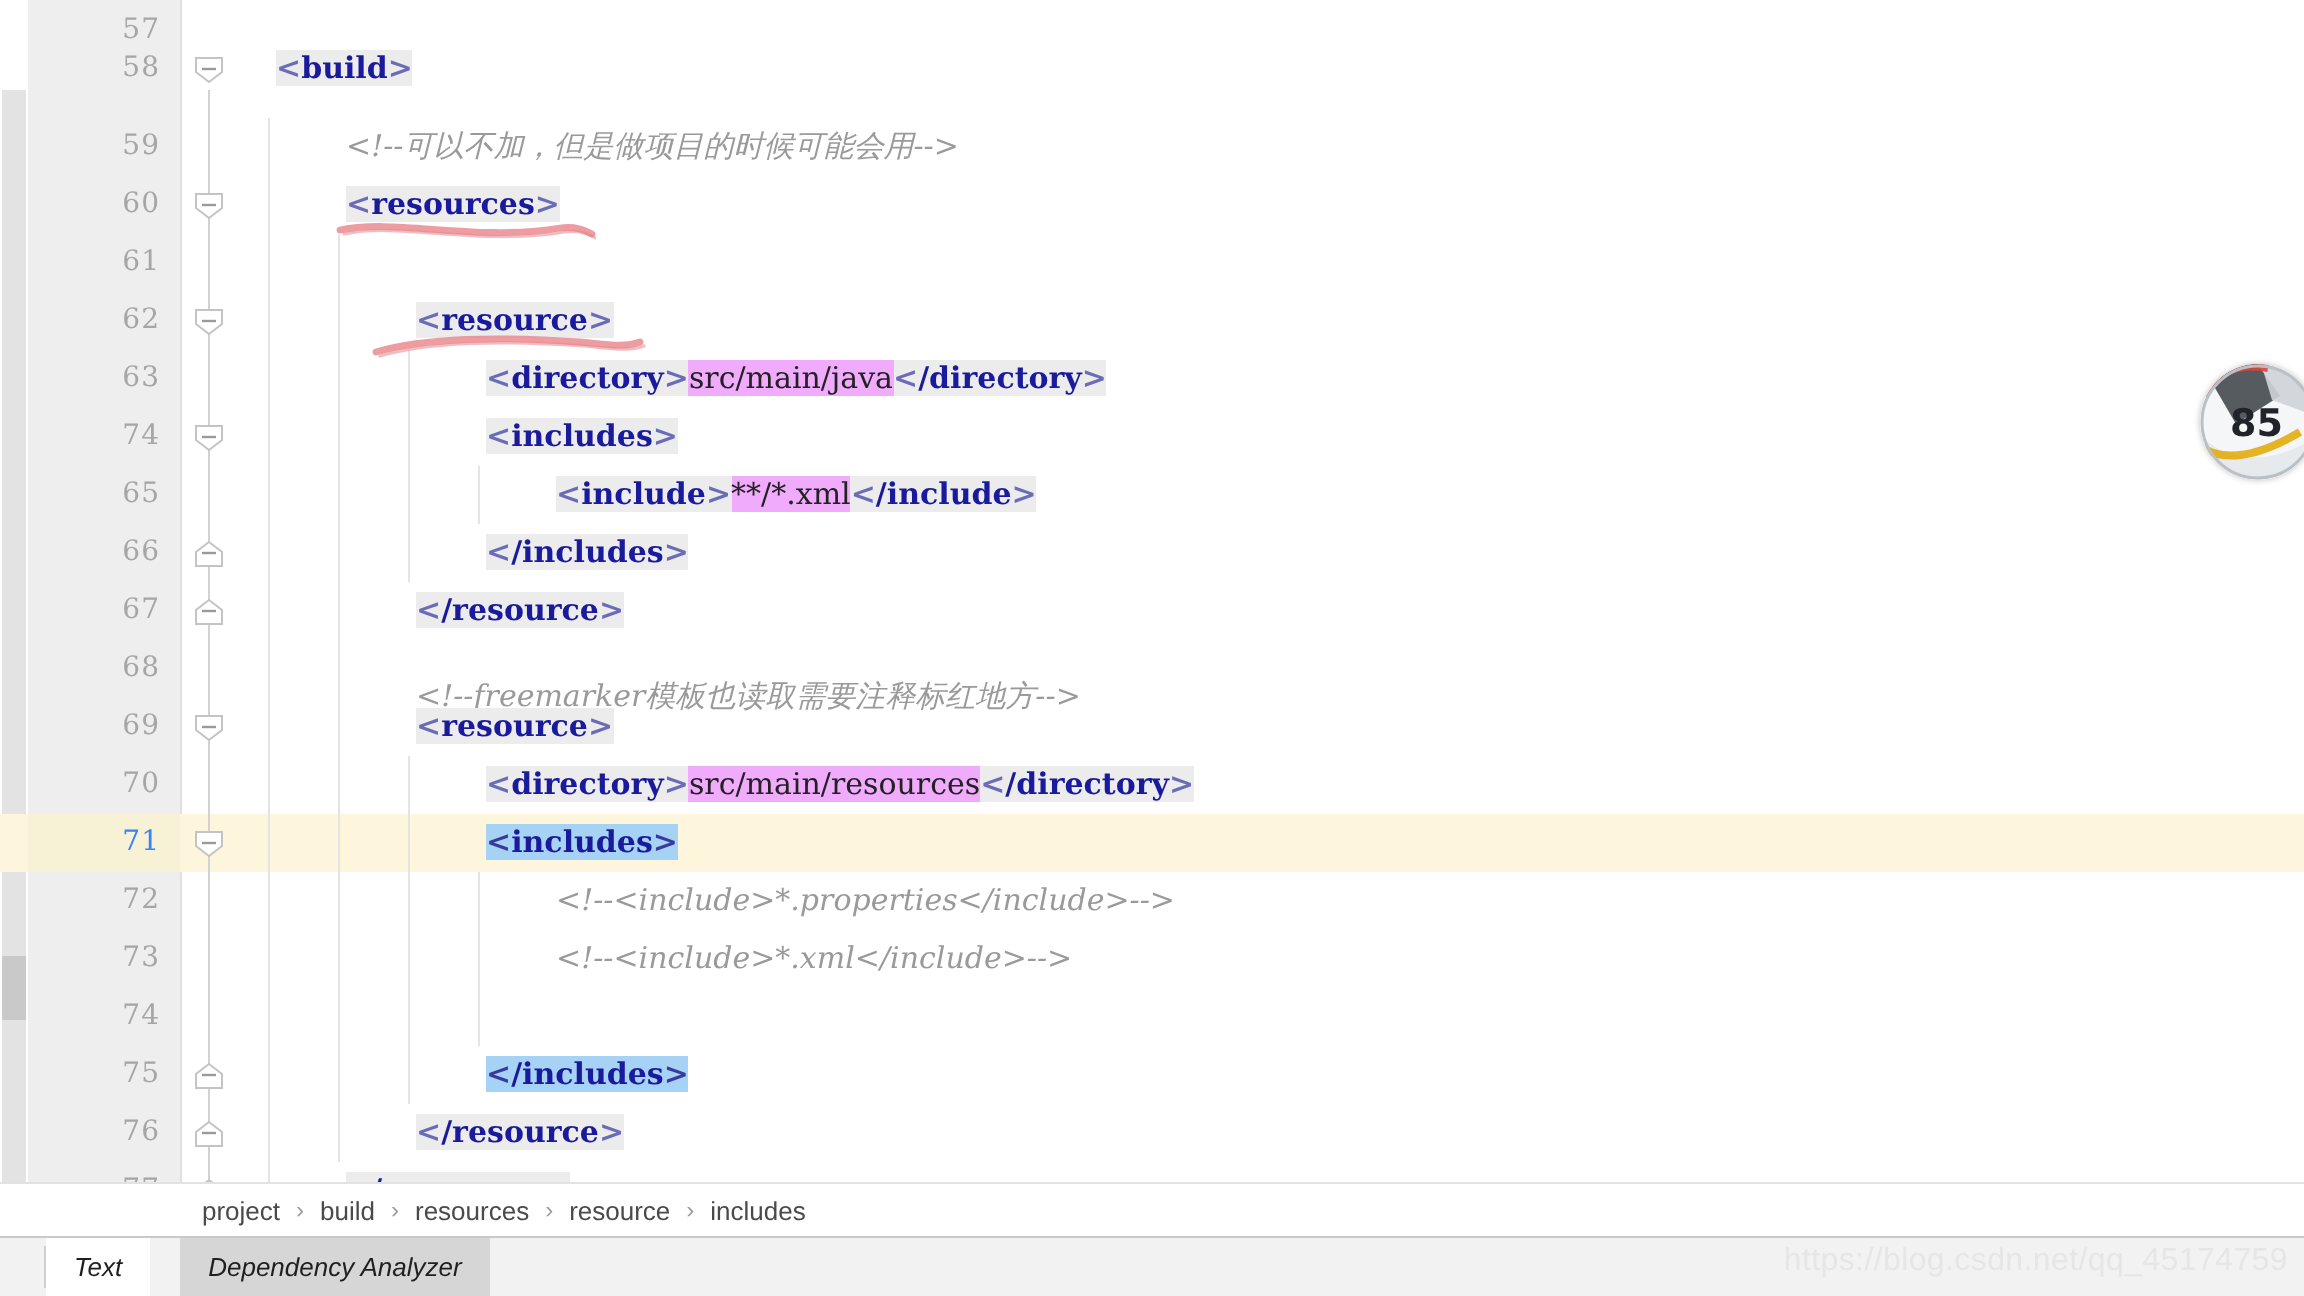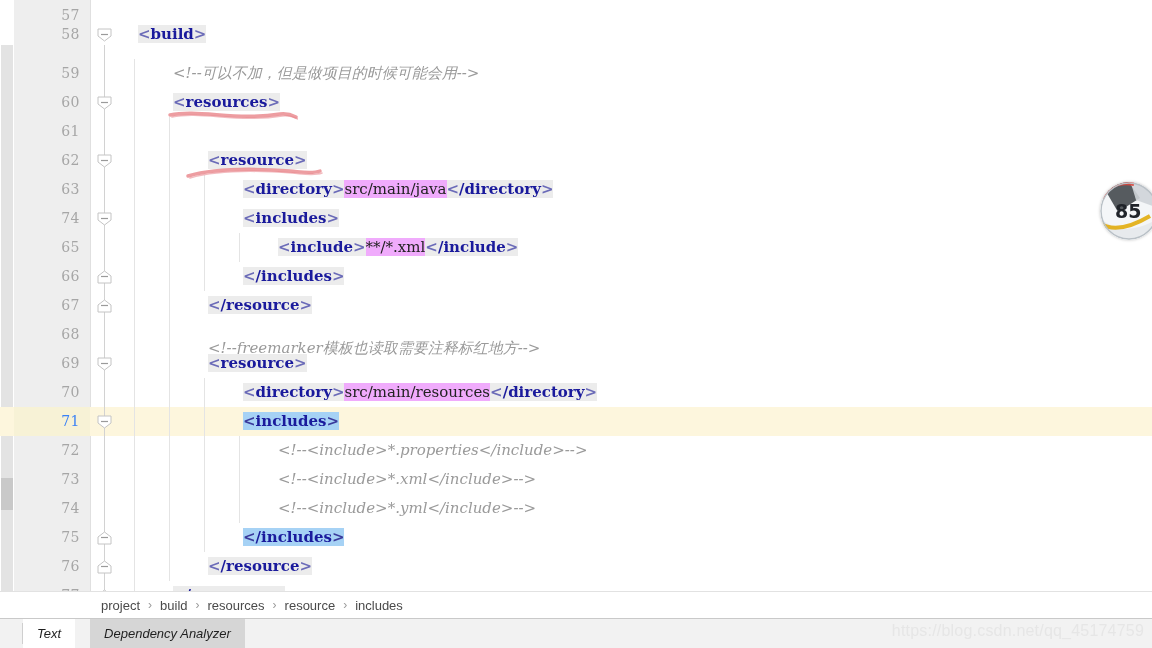--- a/index.html
+++ b/index.html
@@ -381,21 +381,20 @@
         <div class="row" style="top: 436px;">
           <div class="lineno">72</div>
           <div class="code" style="left: 278px;"><span class="comment">&lt;!--&lt;include&gt;*.properties&lt;/include&gt;--&gt;</span></div>
         </div>
         <div class="row" style="top: 465px;">
           <div class="lineno">73</div>
           <div class="code" style="left: 278px;"><span class="comment">&lt;!--&lt;include&gt;*.xml&lt;/include&gt;--&gt;</span></div>
         </div>
         <div class="row" style="top: 494px;">
           <div class="lineno">74</div>
-          <div class="code" style="left: 278px;"><span class="comment">&lt;!--&lt;include&gt;*.yml&lt;/include&gt;--&gt;</span></div>
         </div>
         <div class="row" style="top: 523px;">
           <div class="lineno">75</div>
           <div class="fold" style="top: 7.5px;">
             <svg width="15" height="14" viewBox="0 0 15 14">
               <polygon points="7.5,1 14,6 14,13 1,13 1,6" fill="#ffffff" stroke="#c4c4c4" stroke-width="1"></polygon>
               <line x1="4" y1="6.5" x2="11" y2="6.5" stroke="#9a9a9a" stroke-width="1.2"></line>
             </svg>
           </div>
           <div class="code" style="left: 243px;"><span class="tag sel"><span class="br">&lt;</span>/includes<span class="br">&gt;</span></span></div>

